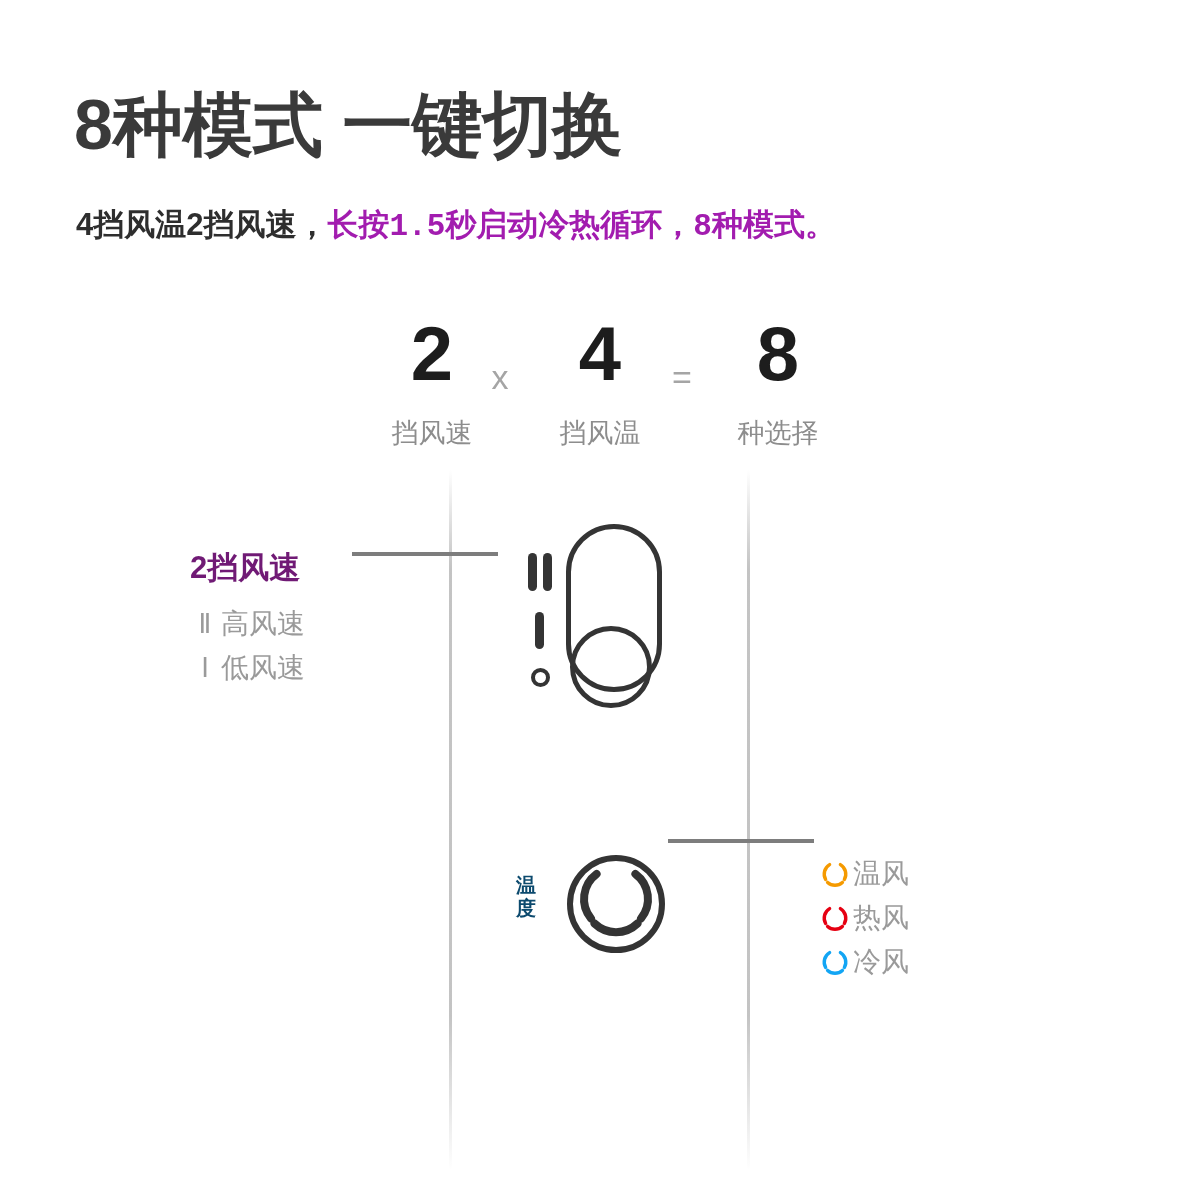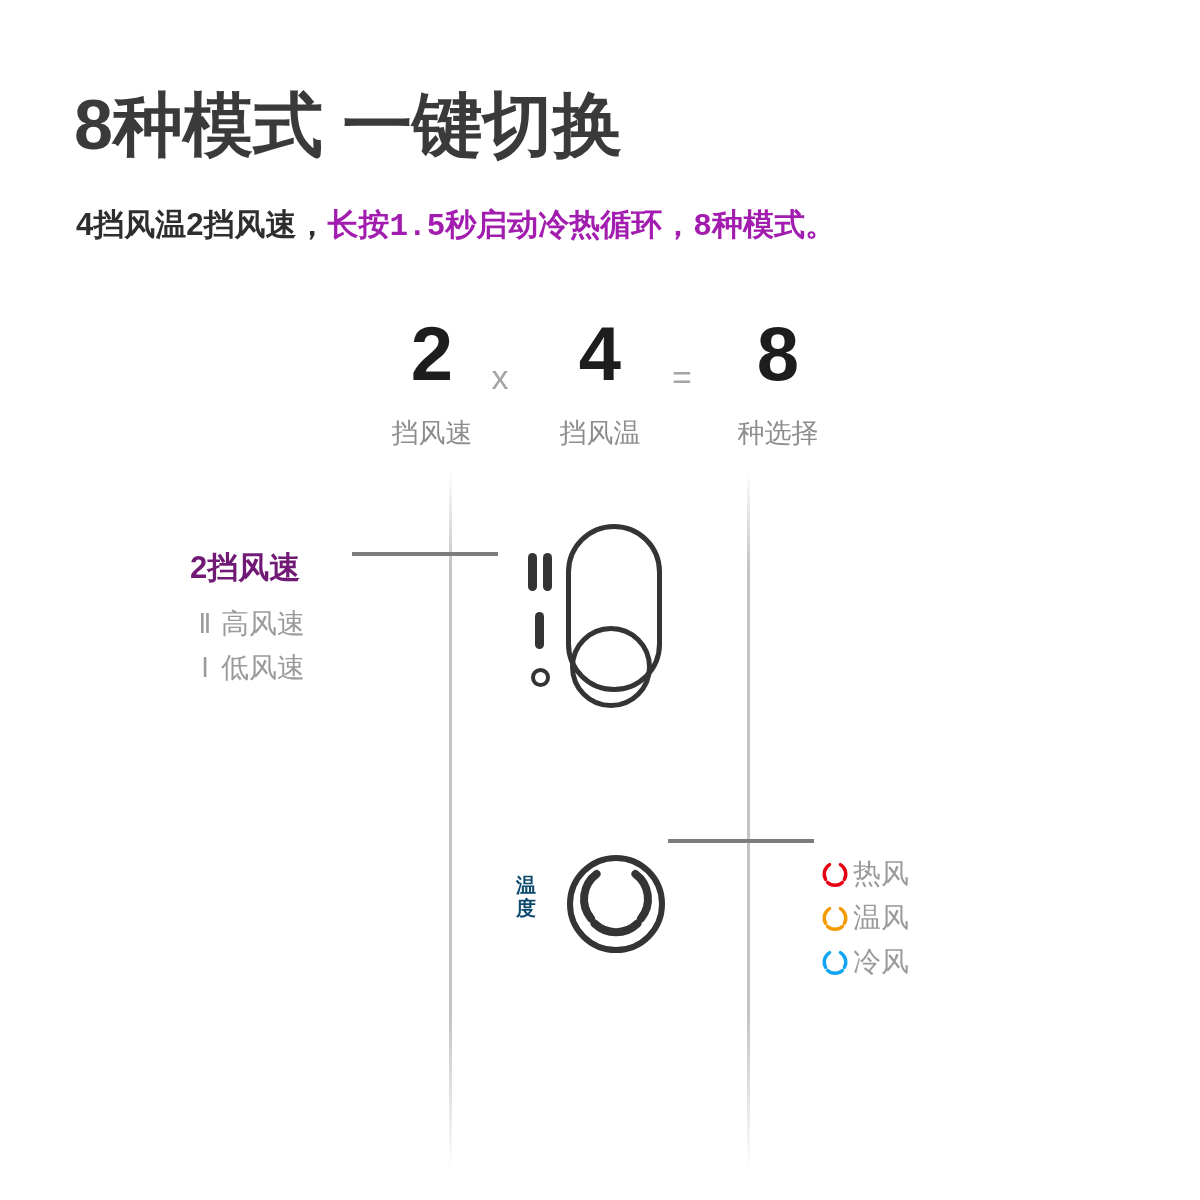--- a/index.html
+++ b/index.html
@@ -283,41 +283,41 @@
       </li>
     </ul>
   </div>
 
   <div id="ann-right">
     <ul class="ann-list">
 
       <li class="ann-item">
         <span class="ring-mark">
           <svg width="30" height="30" viewBox="0 0 30 30">
+            <g fill="none" stroke="#f59a00" stroke-width="3.4" stroke-linecap="round">
+              <path d="M 9.6 5.6 A 11 11 0 0 0 5.6 20.4"></path>
+              <path d="M 20.4 5.6 A 11 11 0 0 1 24.4 20.4"></path>
+              <path d="M 7.6 23.4 A 11 11 0 0 0 22.4 23.4"></path>
+            </g>
+          </svg>
+        </span>
+        <span class="lbl">温风</span>
+      </li>
+
+      <li class="ann-item">
+        <span class="ring-mark">
+          <svg width="30" height="30" viewBox="0 0 30 30">
             <g fill="none" stroke="#e60012" stroke-width="3.4" stroke-linecap="round">
               <path d="M 9.6 5.6 A 11 11 0 0 0 5.6 20.4"></path>
               <path d="M 20.4 5.6 A 11 11 0 0 1 24.4 20.4"></path>
               <path d="M 7.6 23.4 A 11 11 0 0 0 22.4 23.4"></path>
             </g>
           </svg>
         </span>
         <span class="lbl">热风</span>
-      </li>
-
-      <li class="ann-item">
-        <span class="ring-mark">
-          <svg width="30" height="30" viewBox="0 0 30 30">
-            <g fill="none" stroke="#f59a00" stroke-width="3.4" stroke-linecap="round">
-              <path d="M 9.6 5.6 A 11 11 0 0 0 5.6 20.4"></path>
-              <path d="M 20.4 5.6 A 11 11 0 0 1 24.4 20.4"></path>
-              <path d="M 7.6 23.4 A 11 11 0 0 0 22.4 23.4"></path>
-            </g>
-          </svg>
-        </span>
-        <span class="lbl">温风</span>
       </li>
 
       <li class="ann-item">
         <span class="ring-mark">
           <svg width="30" height="30" viewBox="0 0 30 30">
             <g fill="none" stroke="#12a5f4" stroke-width="3.4" stroke-linecap="round">
               <path d="M 9.6 5.6 A 11 11 0 0 0 5.6 20.4"></path>
               <path d="M 20.4 5.6 A 11 11 0 0 1 24.4 20.4"></path>
               <path d="M 7.6 23.4 A 11 11 0 0 0 22.4 23.4"></path>
             </g>

